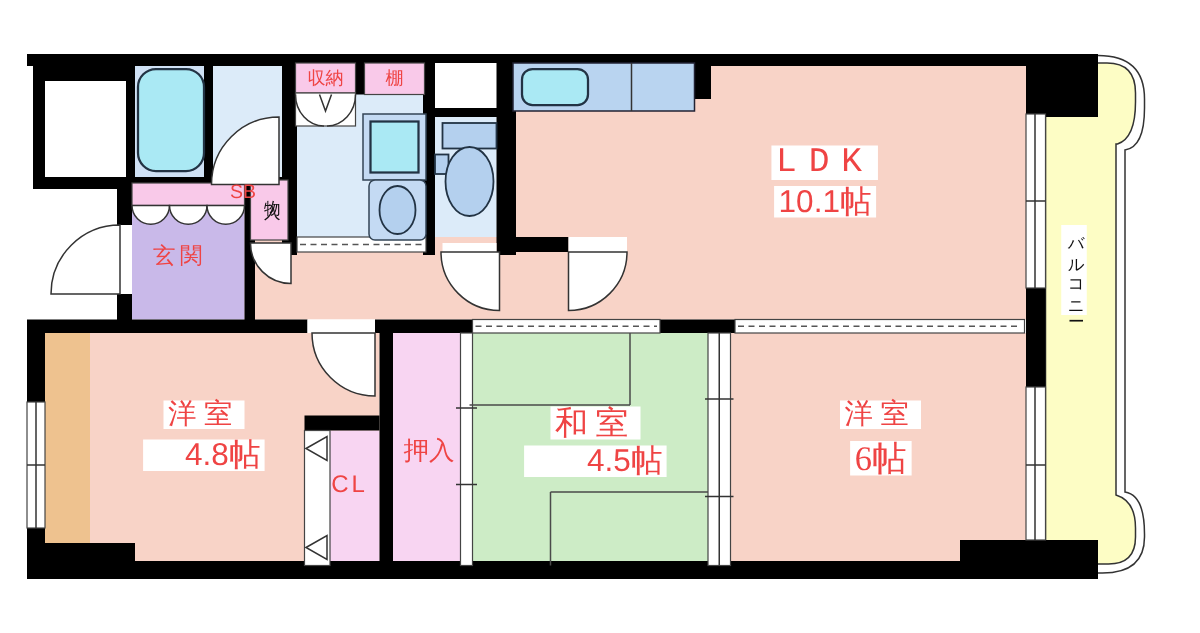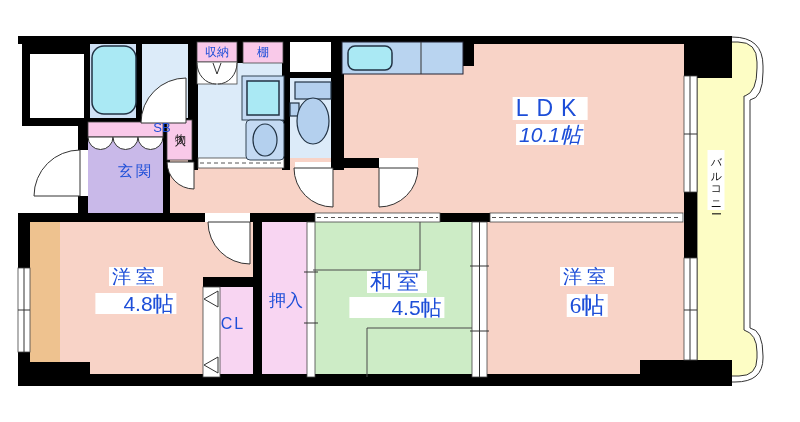--- a/index.html
+++ b/index.html
@@ -22,21 +22,21 @@
   .f-panel{fill:#c4daf3;stroke:#345;stroke-width:1;}
   .f-tan{fill:var(--wood-tan);}
   .f-white{fill:#fff;}
   .door{fill:#fff;stroke:#333;stroke-width:1;}
   .strip{fill:#fff;stroke:#444;stroke-width:0.8;}
   .ln{stroke:#333;stroke-width:1;fill:none;}
   .dash{stroke:#555;stroke-width:1;stroke-dasharray:4 3;fill:none;}
   .tat{stroke:#4a4a4a;stroke-width:1;fill:none;}
   .rail{stroke:#333;stroke-width:1;fill:none;}
   
-  .lbl{position:absolute;transform:translateX(-50%);color:#1d4ed8;white-space:nowrap;
+  .lbl{position:absolute;transform:translateX(-50%);color:#ef4444;white-space:nowrap;
        line-height:1.0;text-align:left;}
   .wbg{background:#fff;padding:0 3px;}
   .vlbl{position:absolute;writing-mode:vertical-rl;transform:translateX(-50%);
         color:#111;line-height:1.0;}
 </style>
 </head>
 <body>
 
 <div id="plan">
 <svg width="800" height="422" viewBox="0 0 800 422">
@@ -186,29 +186,29 @@
       <path class="ln" d="M213,63 L217,74 L221,63"></path>
     </g>
     <g>
       <path class="door" d="M88,137 A12.5,12.5 0 0 0 113,137 Z"></path>
       <path class="door" d="M113,137 A12.5,12.5 0 0 0 138,137 Z"></path>
       <path class="door" d="M138,137 A12.5,12.5 0 0 0 163,137 Z"></path>
     </g>
   </g>
 </svg>
 
-  <div class="lbl wbg" style="left:550px;top:97px;font-size:23px;letter-spacing:8px;">LDK</div>
-  <div class="lbl wbg" style="left:550px;top:124px;font-size:21px;font-style:italic;">10.1帖</div>
+  <div class="lbl wbg" style="left:550px;top:97px;font-size:23px;letter-spacing:8px;font-family:Liberation Mono, monospace;">LDK</div>
+  <div class="lbl wbg" style="left:550px;top:124px;font-size:21px;">10.1帖</div>
   <div class="lbl wbg" style="left:136px;top:267px;font-size:19px;letter-spacing:5px;">洋室</div>
   <div class="lbl wbg" style="left:136px;top:293px;font-size:21px;padding-left:28px;">4.8帖</div>
   <div class="lbl wbg" style="left:397px;top:271px;font-size:22px;letter-spacing:5px;">和室</div>
   <div class="lbl wbg" style="left:397px;top:297px;font-size:21px;padding-left:42px;">4.5帖</div>
   <div class="lbl wbg" style="left:587px;top:267px;font-size:19px;letter-spacing:5px;">洋室</div>
   <div class="lbl wbg" style="left:587px;top:294px;font-size:23px;font-family:Liberation Serif, serif;">6帖</div>
-  <div class="lbl" style="left:136px;top:163px;font-size:15px;letter-spacing:3px;">玄関</div>
+  <div class="lbl" style="left:120px;top:163px;font-size:15px;letter-spacing:3px;">玄関</div>
   <div class="lbl" style="left:121px;top:121px;font-size:13px;margin-left:41px;">SB</div>
   <div class="lbl" style="left:217px;top:46px;font-size:12px;">収納</div>
   <div class="lbl" style="left:263px;top:46px;font-size:12px;">棚</div>
   <div class="lbl" style="left:233px;top:316px;font-size:16px;letter-spacing:2px;">CL</div>
   <div class="lbl" style="left:286px;top:292px;font-size:17px;">押入</div>
   <div class="vlbl" style="left:180px;top:125px;font-size:11px;letter-spacing:1px;">物入</div>
   <div class="vlbl wbg" style="left:716px;top:150px;font-size:11px;letter-spacing:2px;">バルコニー</div>
 </div>
 
 </body></html>

